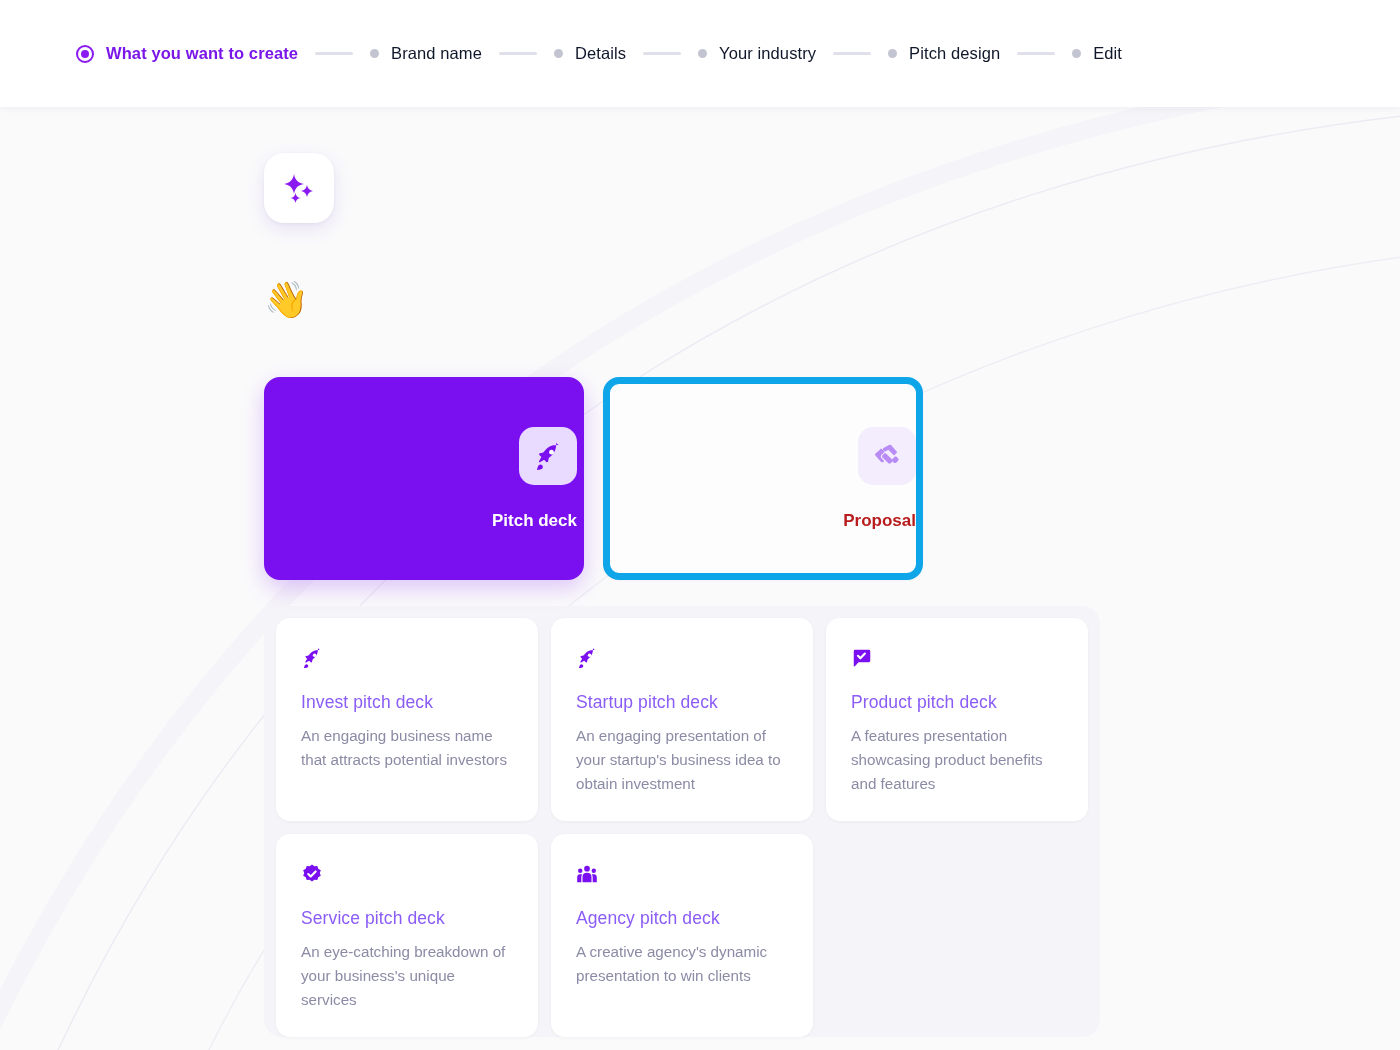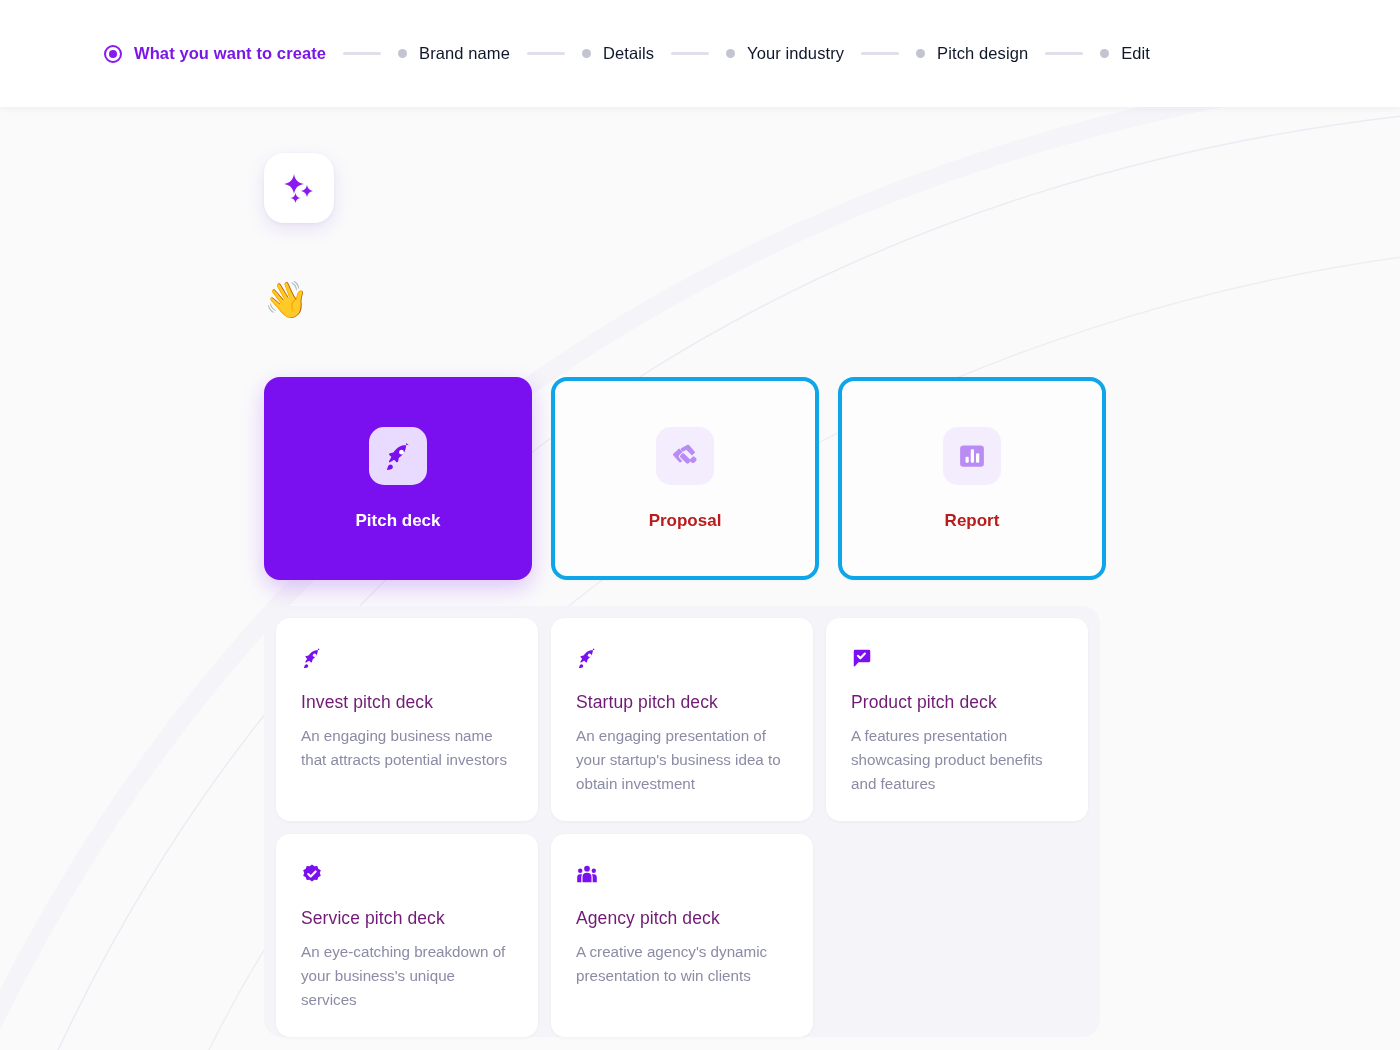--- a/index.html
+++ b/index.html
@@ -15,21 +15,21 @@
   .bg-decor { position: absolute; inset: 0; overflow: hidden; pointer-events: none; z-index: 0; }
 
   
   .header {
     position: relative; z-index: 3;
     height: 107px; width: 100%;
     background: #ffffff;
     display: flex; align-items: center;
     box-shadow: 0 2px 6px rgba(70,70,120,0.055);
   }
-  .stepper { display: flex; align-items: center; padding-left: 104px; }
+  .stepper { display: flex; align-items: center; padding-left: 76px; }
   .step { display: flex; align-items: center; gap: 12px; }
   .step-label { font-size: 16.5px; letter-spacing: .1px; color: #0f172a; white-space: nowrap; }
   .step.active .step-label { color: #7b16e8; font-weight: 600; }
   .dot-plain { width: 9px; height: 9px; border-radius: 50%; background: #c3c4d2; flex: none; }
   .dot-active {
     width: 18px; height: 18px; border-radius: 50%;
     border: 2.4px solid #8a1aef; background: #fff; flex: none;
     display: flex; align-items: center; justify-content: center;
   }
   .dot-active i { width: 8px; height: 8px; border-radius: 50%; background: #8a1aef; display: block; }
@@ -50,24 +50,24 @@
     margin-top: 56px;
     font-size: 38px; font-weight: 700; letter-spacing: -0.4px;
     color: #1c1150; display: flex; align-items: center; gap: 16px;
     line-height: 1.15;
   }
   .wave { font-size: 36px; }
 
   
   .type-row { margin-top: 57px; display: flex; gap: 19px; }
   .type-card {
-    width: 268px; height: 203px; border-radius: 16px;
-    display: flex; flex-direction: column; align-items: center; justify-content: center;
+    width: 320px; height: 203px; border-radius: 16px;
+    display: flex; flex-direction: column; align-items: flex-end; justify-content: center;
     gap: 26px; cursor: pointer;
-    background: #fdfdfe; border: 4px solid #0ea5e9;
+    background: #fdfdfe; border: 7px solid #0ea5e9;
     box-shadow: 0 1px 2px rgba(80,80,130,0.04);
   }
   .type-card.selected {
     background: #7a0ff0; border-color: #7a0ff0;
     box-shadow: 0 8px 22px rgba(122,15,240,0.22);
   }
   .type-icon-box {
     width: 58px; height: 58px; border-radius: 15px;
     background: #f3edfe; display: flex; align-items: center; justify-content: center;
   }
@@ -82,21 +82,21 @@
     padding: 12px; padding-bottom: 0;
     display: flex; flex-wrap: wrap; gap: 13px;
   }
   .sub-card {
     width: 262px; height: 203px; border-radius: 14px;
     background: #ffffff; padding: 28px 25px 0 25px;
     box-shadow: 0 1px 3px rgba(80,80,130,0.06);
     cursor: pointer;
   }
   .sub-icon { height: 24px; margin-bottom: 22px; display: flex; align-items: center; }
-  .sub-title { font-size: 17.5px; color: #701a75; margin-bottom: 11px; letter-spacing: .1px; }
+  .sub-title { font-size: 17.5px; color: #8b5cf6; margin-bottom: 11px; letter-spacing: .1px; }
   .sub-desc { font-size: 15.2px; line-height: 1.55; color: #8b8ba6; }
 </style>
 </head>
 <body>
 
 <div class="bg-decor">
   <svg width="1400" height="1050" viewBox="0 0 1400 1050" fill="none">
     <path d="M1460 110 C 900 160, 330 430, 40 1090" stroke="#ecebf3" stroke-width="1.4" fill="none"></path>
     <path d="M1460 250 C 980 300, 430 560, 190 1090" stroke="#eeedf4" stroke-width="1.4" fill="none"></path>
     <path d="M1500 60 C 860 110, 250 400, -60 1140" stroke="#f0eff6" stroke-width="18" fill="none" opacity="0.55"></path>
@@ -168,31 +168,20 @@
         <span class="type-icon-box">
           <svg width="30" height="30" viewBox="0 0 24 24">
         <path d="M13.6 3.1 9.2 5.6c-.5.3-.6.9-.3 1.4l.6.9c.3.5 1 .6 1.5.3l2-1.3 4.6 4.6 2.6-2.6-4.8-5.6c-.4-.4-1.2-.5-1.8-.2z" fill="#b98cf5"></path>
         <path d="M6.3 6.9 2.8 10c-.5.4-.5 1.1-.1 1.6l4.6 5.1c.4.5 1.2.5 1.7.1l.8-.7-2.4-2.7c-.6-.7-.5-1.7.1-2.3l2.5-2.3-1.6-2c-.5-.6-1.4-.7-2.1-.2z" fill="#b98cf5"></path>
         <path d="M11.4 10.1c-.5-.5-1.3-.5-1.8 0l-1.2 1.2c-.5.5-.5 1.3 0 1.8l4.7 4.7c.5.5 1.3.5 1.8 0l1.2-1.2c.5-.5.5-1.3 0-1.8z" fill="#b98cf5"></path>
         <path d="M17.9 12.7c.5-.5 1.4-.5 1.9 0l1.1 1.1c.5.5.5 1.4 0 1.9l-1.6 1.6c-.5.5-1.4.5-1.9 0l-1.1-1.1c-.5-.5-.5-1.4 0-1.9z" fill="#b98cf5"></path>
       </svg>
         </span>
         <span class="type-label">Proposal</span>
       </div>
-      <div class="type-card">
-        <span class="type-icon-box">
-          <svg width="30" height="30" viewBox="0 0 24 24">
-        <rect x="2.5" y="3.5" width="19" height="17" rx="2.6" fill="#b98cf5"></rect>
-        <rect x="6.8" y="12.5" width="2.6" height="4.8" rx="1" fill="#ffffff"></rect>
-        <rect x="11" y="6.6" width="2.6" height="10.7" rx="1" fill="#ffffff"></rect>
-        <rect x="15.2" y="9.8" width="2.6" height="7.5" rx="1" fill="#ffffff"></rect>
-      </svg>
-        </span>
-        <span class="type-label">Report</span>
-      </div>
     </div>
 
   <div class="panel" id="panel">
       <div class="sub-card">
         <div class="sub-icon">
           <svg width="22" height="22" viewBox="0 0 24 24">
         <path d="M20.5 3.4c-4.4-.6-8 .9-10.4 3.6l-1.9 2.2-2.6.5c-.7.1-1 1-.5 1.5l1.6 1.6-1.9 3.3c-.3.5.3 1.1.8.8l3.3-1.9 1.7 1.7c.5.5 1.4.2 1.5-.5l.5-2.7 2.1-1.8c2.7-2.4 4.2-6 3.8-10.3 0-.1-.1-.2-.2-.2z" fill="#7a0ff0"></path>
         <circle cx="14.8" cy="8.9" r="1.9" fill="#ffffff"></circle>
         <path d="M4.6 19.4c.8-.8 2-.8 2.7 0 .8.8.8 2 0 2.7-.8.8-4.1 1-4.1 1s.6-2.9 1.4-3.7z" fill="#7a0ff0"></path>
       </svg>

